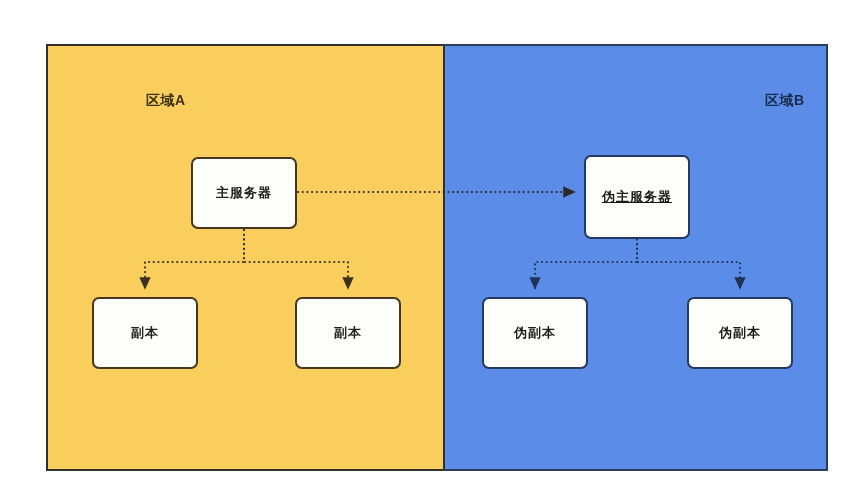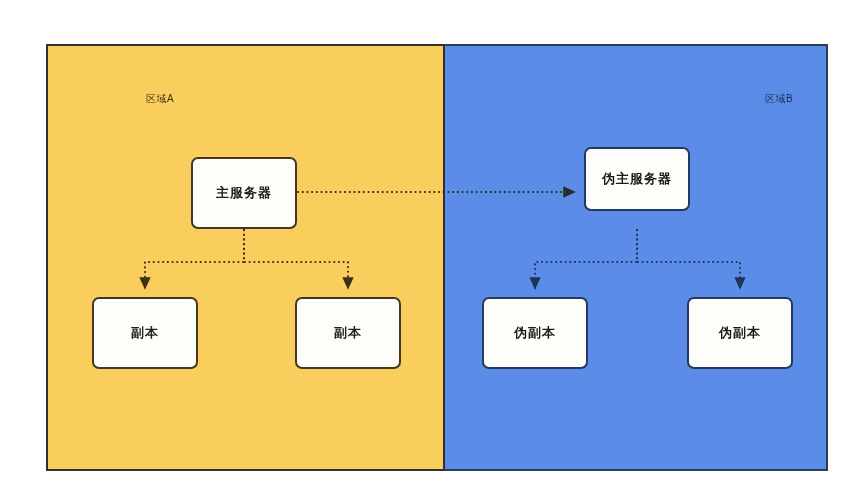--- a/index.html
+++ b/index.html
@@ -36,22 +36,22 @@
     left: 443px;
     top: 44px;
     width: 385px;
     height: 427px;
     background: #5B8CE8;
     border: 2px solid #2C3E57;
     border-left: 2px solid #30302E;
   }
   .region-label {
     position: absolute;
-    font-size: 10px;
-    font-weight: normal;
+    font-size: 14px;
+    font-weight: bold;
     letter-spacing: 0.5px;
     white-space: nowrap;
     padding-left: 40px;
   }
   #region-a-label {
     left: 106px;
     top: 92px;
     color: #3C2F12;
   }
   #region-b-label {
@@ -79,21 +79,21 @@
     color: #20201F;
     text-align: right;
   }
   .node.blue-node {
     border: 2.2px solid #233A5E;
     color: #1A1A1A;
   }
   #node-master      { left: 191px; top: 157px; width: 106px; height: 72px; }
   #node-replica-1   { left:  92px; top: 297px; width: 106px; height: 72px; }
   #node-replica-2   { left: 295px; top: 297px; width: 106px; height: 72px; }
-  #node-pseudo-master { left: 584px; top: 147px; width: 106px; height: 64px; }
+  #node-pseudo-master { left: 584px; top: 155px; width: 106px; height: 84px; text-decoration: underline; }
   #node-pseudo-replica-1 { left: 482px; top: 297px; width: 106px; height: 72px; }
   #node-pseudo-replica-2 { left: 687px; top: 297px; width: 106px; height: 72px; }
 
   #edges {
     position: absolute;
     left: 0;
     top: 0;
     width: 862px;
     height: 499px;
     pointer-events: none;

